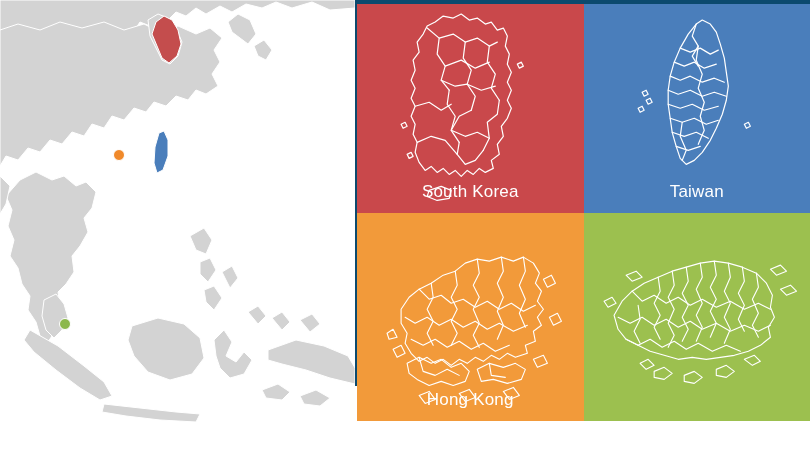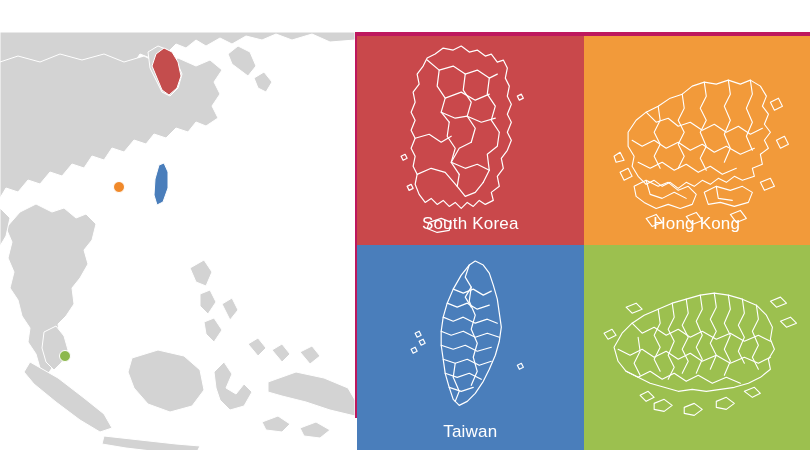--- a/index.html
+++ b/index.html
@@ -10,22 +10,21 @@
   body {
     width: 810px;
     height: 450px;
     font-family: "Liberation Sans", sans-serif;
     overflow: hidden;
   }
   #root {
     position: relative;
     width: 810px;
     height: 386px;
-    background: #be185d;
-    margin-top: 32px;
+    background: #0c4a6e;
   }
 
   
   #overview-map {
     position: absolute;
     left: 0;
     top: 0;
     width: 355px;
     height: 450px;
     background: #ffffff;
@@ -203,20 +202,50 @@
           <path d="M72,186 L84,182 L94,186 L92,194 L80,196 L70,192 Z"></path>
 
           <path d="M44,120 L48,118 L50,122 L46,124 Z"></path>
           <path d="M50,150 L54,148 L56,152 L52,154 Z"></path>
           <path d="M160,60 L164,58 L166,62 L162,64 Z"></path>
         </g>
       </svg>
       <div class="tile-label">South Korea</div>
     </div>
 
+    <div class="tile" style="background:#4a7ebb;">
+      <svg class="tile-shape" viewBox="0 0 226 208" preserveAspectRatio="xMidYMid meet">
+        <g fill="none" stroke="#ffffff" stroke-width="1.2" stroke-linejoin="round" stroke-linecap="round">
+
+          <path d="M118,16 L126,20 L132,28 L136,40 L140,54 L142,68 L144,82
+                   L142,96 L138,110 L132,124 L126,136 L118,148 L110,156
+                   L102,160 L96,154 L92,142 L88,128 L86,114 L84,100 L84,86
+                   L86,72 L90,58 L96,44 L104,30 L112,20 Z"></path>
+
+          <path d="M112,20 L108,32 L114,42 L108,52 L114,62"></path>
+          <path d="M96,44 L106,48 L116,44 L126,50 L134,46"></path>
+          <path d="M90,58 L100,62 L110,58 L120,64 L132,60"></path>
+          <path d="M86,72 L96,76 L106,72 L118,78 L130,74 L140,78"></path>
+          <path d="M84,86 L94,90 L106,86 L118,92 L130,88 L142,92"></path>
+          <path d="M84,100 L96,104 L108,100 L120,106 L134,102"></path>
+          <path d="M86,114 L98,118 L110,114 L122,120 L134,116"></path>
+          <path d="M88,128 L100,132 L112,128 L124,134"></path>
+          <path d="M92,142 L104,146 L116,142"></path>
+          <path d="M114,42 L112,56 L118,70 L114,84 L120,98 L116,112 L120,126 L114,140"></path>
+          <path d="M98,118 L96,132 L102,146 L98,156"></path>
+
+          <path d="M58,88 L62,86 L64,90 L60,92 Z"></path>
+          <path d="M62,96 L66,94 L68,98 L64,100 Z"></path>
+          <path d="M54,104 L58,102 L60,106 L56,108 Z"></path>
+          <path d="M160,120 L164,118 L166,122 L162,124 Z"></path>
+        </g>
+      </svg>
+      <div class="tile-label">Taiwan</div>
+    </div>
+
     <div class="tile" style="background:#f29a3a;">
       <svg class="tile-shape" viewBox="0 0 226 208" preserveAspectRatio="xMidYMid meet">
         <g fill="none" stroke="#ffffff" stroke-width="1.1" stroke-linejoin="round" stroke-linecap="round">
 
           <path d="M44,96 L52,84 L62,76 L74,70 L86,62 L98,58 L108,50 L120,46
                    L132,48 L144,44 L156,48 L166,44 L176,50 L182,60 L178,70
                    L184,78 L180,88 L186,96 L180,104 L184,112 L176,118
                    L178,128 L168,132 L170,140 L158,144 L150,140 L142,146
                    L134,142 L126,148 L118,144 L110,150 L102,146 L94,152
                    L86,146 L78,150 L70,144 L62,148 L54,140 L48,130 L50,120
@@ -245,50 +274,20 @@
           <path d="M146,178 L156,174 L162,182 L152,186 Z"></path>
           <path d="M176,146 L186,142 L190,150 L180,154 Z"></path>
           <path d="M62,182 L72,178 L78,186 L68,190 Z"></path>
           <path d="M192,104 L200,100 L204,108 L196,112 Z"></path>
           <path d="M186,66 L194,62 L198,70 L190,74 Z"></path>
         </g>
       </svg>
       <div class="tile-label">Hong Kong</div>
     </div>
 
-    <div class="tile" style="background:#4a7ebb;">
-      <svg class="tile-shape" viewBox="0 0 226 208" preserveAspectRatio="xMidYMid meet">
-        <g fill="none" stroke="#ffffff" stroke-width="1.2" stroke-linejoin="round" stroke-linecap="round">
-
-          <path d="M118,16 L126,20 L132,28 L136,40 L140,54 L142,68 L144,82
-                   L142,96 L138,110 L132,124 L126,136 L118,148 L110,156
-                   L102,160 L96,154 L92,142 L88,128 L86,114 L84,100 L84,86
-                   L86,72 L90,58 L96,44 L104,30 L112,20 Z"></path>
-
-          <path d="M112,20 L108,32 L114,42 L108,52 L114,62"></path>
-          <path d="M96,44 L106,48 L116,44 L126,50 L134,46"></path>
-          <path d="M90,58 L100,62 L110,58 L120,64 L132,60"></path>
-          <path d="M86,72 L96,76 L106,72 L118,78 L130,74 L140,78"></path>
-          <path d="M84,86 L94,90 L106,86 L118,92 L130,88 L142,92"></path>
-          <path d="M84,100 L96,104 L108,100 L120,106 L134,102"></path>
-          <path d="M86,114 L98,118 L110,114 L122,120 L134,116"></path>
-          <path d="M88,128 L100,132 L112,128 L124,134"></path>
-          <path d="M92,142 L104,146 L116,142"></path>
-          <path d="M114,42 L112,56 L118,70 L114,84 L120,98 L116,112 L120,126 L114,140"></path>
-          <path d="M98,118 L96,132 L102,146 L98,156"></path>
-
-          <path d="M58,88 L62,86 L64,90 L60,92 Z"></path>
-          <path d="M62,96 L66,94 L68,98 L64,100 Z"></path>
-          <path d="M54,104 L58,102 L60,106 L56,108 Z"></path>
-          <path d="M160,120 L164,118 L166,122 L162,124 Z"></path>
-        </g>
-      </svg>
-      <div class="tile-label">Taiwan</div>
-    </div>
-
     <div class="tile" style="background:#9cc04f;">
       <svg class="tile-shape" viewBox="0 0 226 208" preserveAspectRatio="xMidYMid meet">
         <g fill="none" stroke="#ffffff" stroke-width="1.1" stroke-linejoin="round" stroke-linecap="round">
 
           <path d="M30,102 L38,88 L48,78 L60,70 L74,64 L88,58 L102,54 L116,50
                    L130,48 L144,50 L158,54 L172,60 L182,70 L188,82 L186,94
                    L190,104 L184,114 L186,124 L176,132 L164,138 L150,142
                    L136,144 L122,146 L108,144 L94,146 L80,142 L66,138
                    L54,132 L42,126 L34,116 Z"></path>
 

